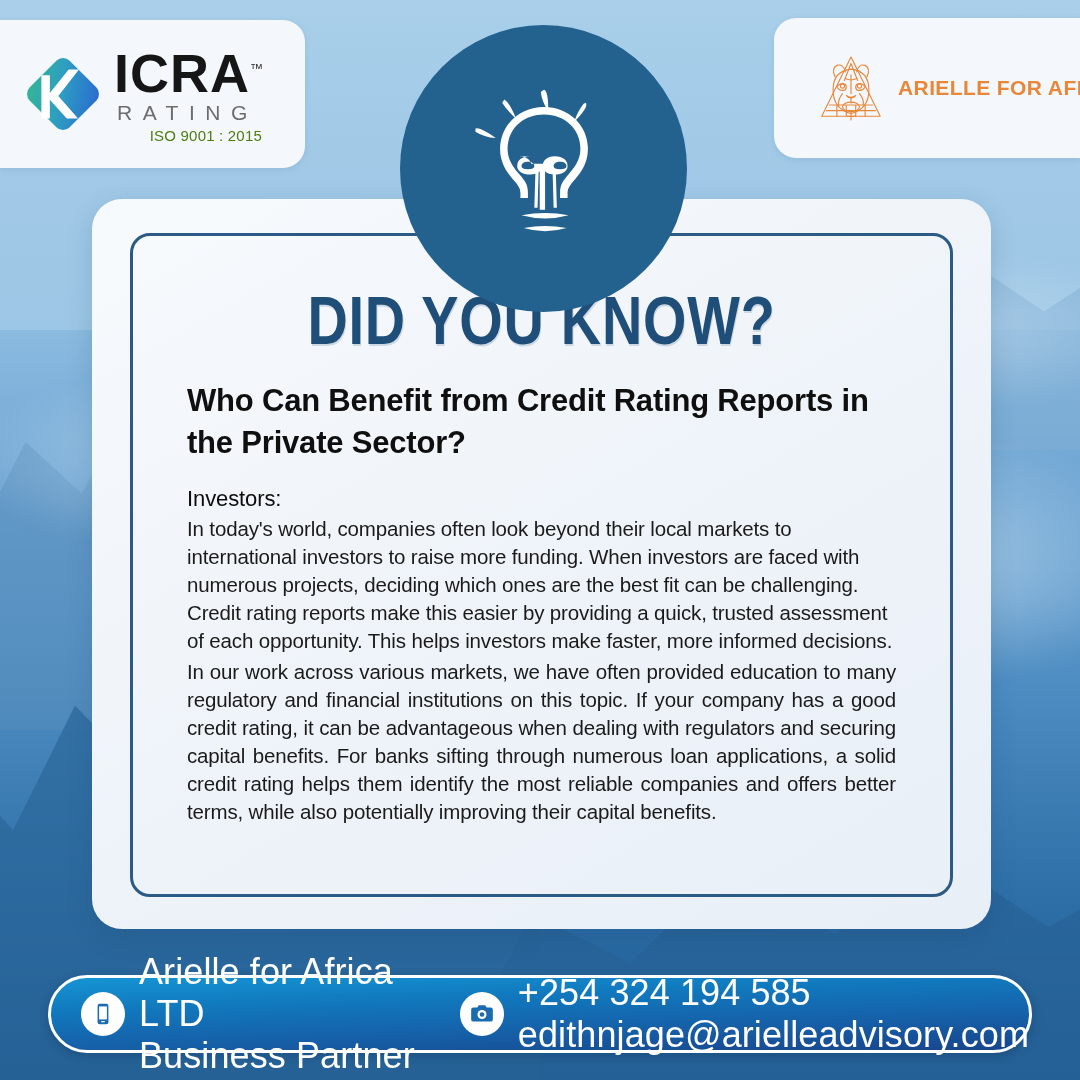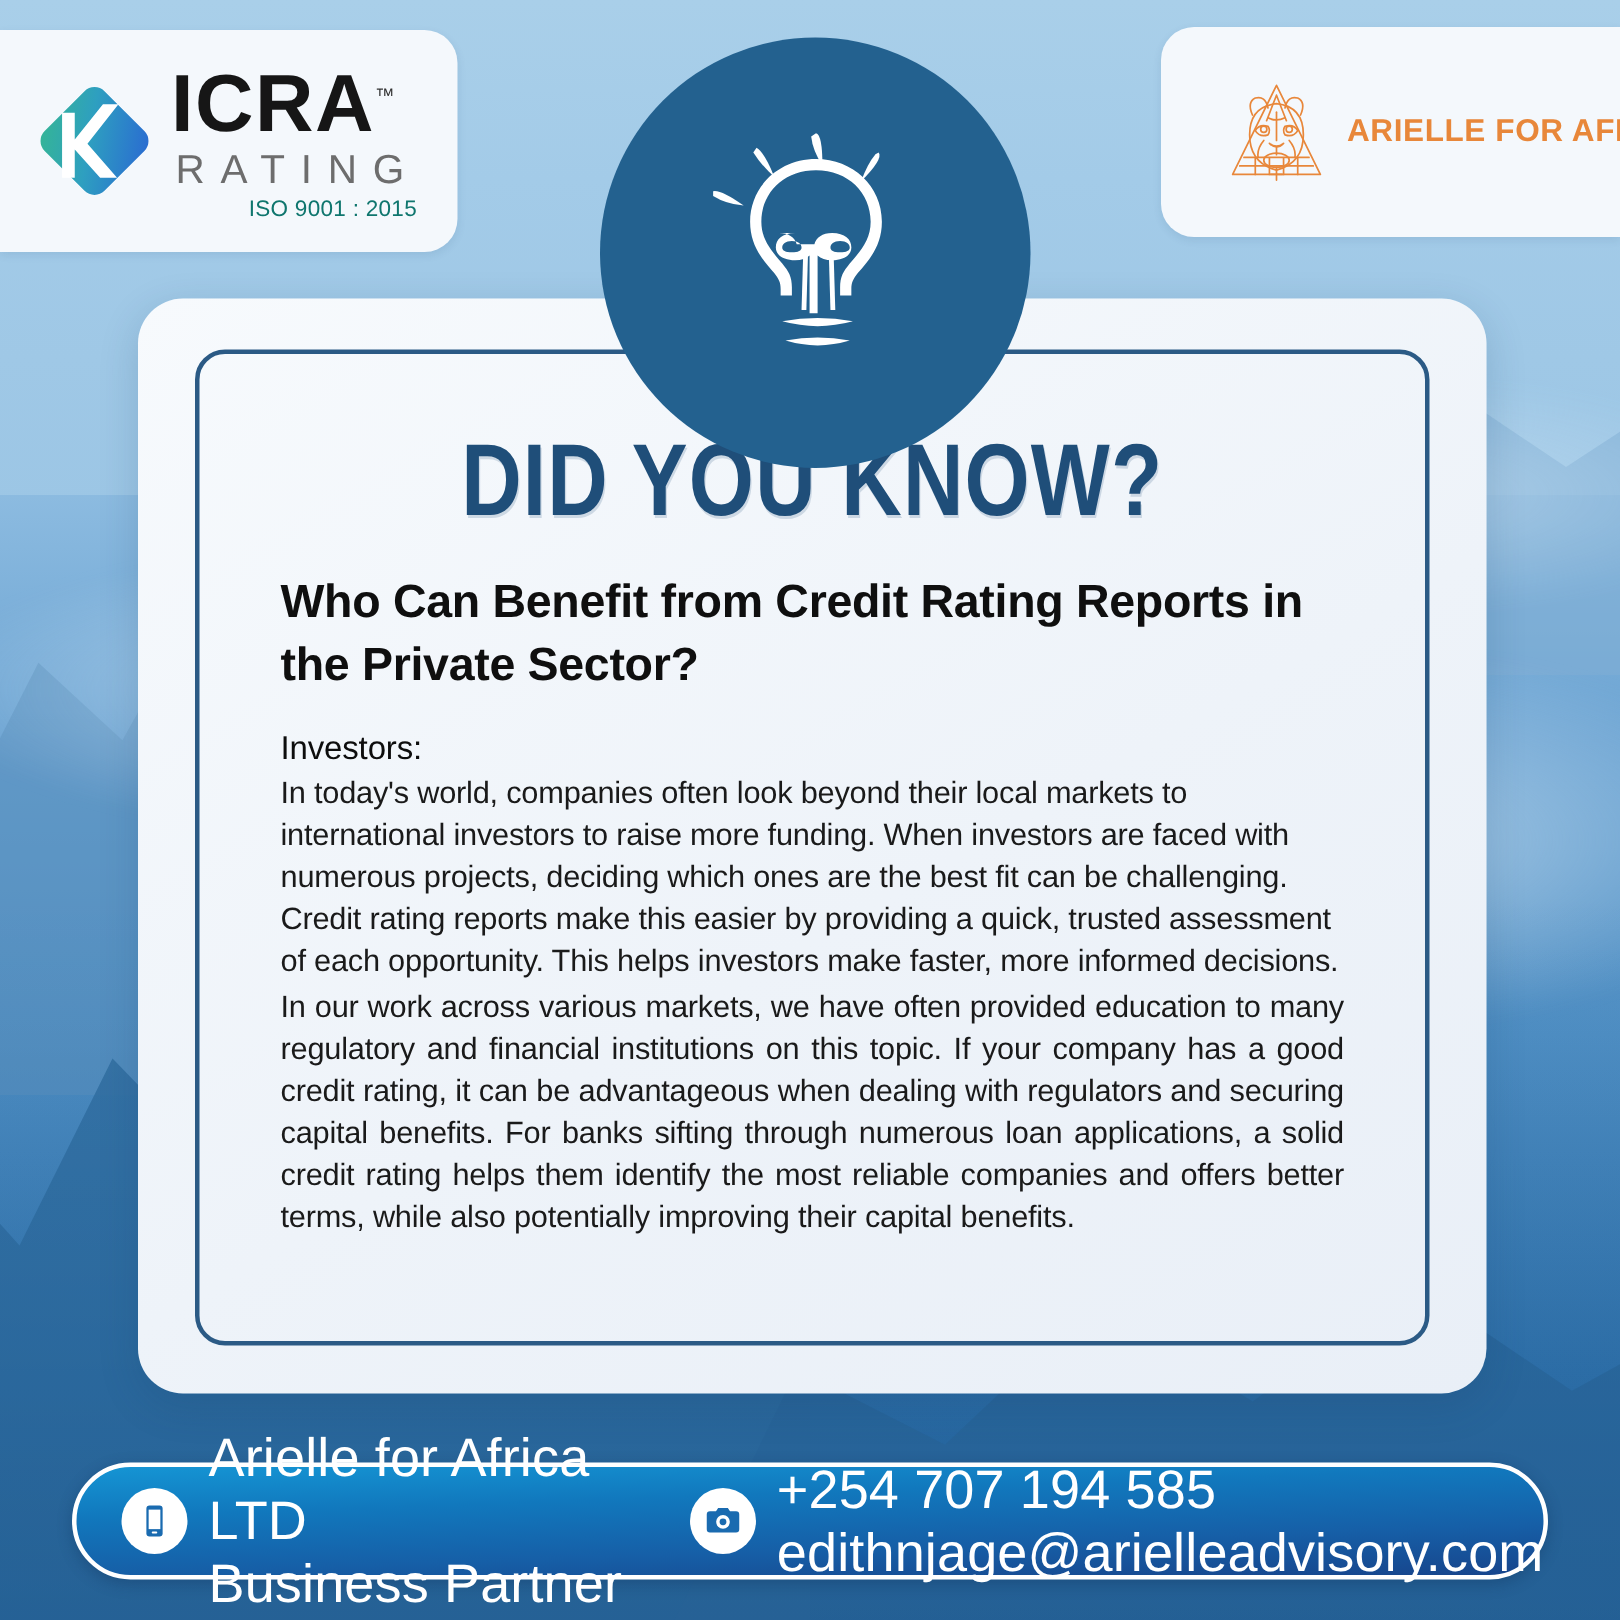--- a/index.html
+++ b/index.html
@@ -77,25 +77,25 @@
   
   .icra-mark { width:94px; height:94px; flex:0 0 94px; position:relative; }
   .icra-text { position:relative; padding-top:4px; }
   .icra-word {
     font-family:"Liberation Sans", sans-serif;
     font-size:54px; font-weight:bold; letter-spacing:1px;
     color:#161616; line-height:.95;
   }
   .icra-tm { font-size:13px; vertical-align:super; color:#333; font-weight:normal; }
   .icra-sub {
-    font-size:27px; letter-spacing:10.5px; color:#6d6d6d;
+    font-size:21px; letter-spacing:10.5px; color:#6d6d6d;
     font-weight:normal; margin-top:2px; padding-left:3px;
   }
   .icra-iso {
-    font-size:15px; color:#0f766e; text-align:right;
+    font-size:15px; color:#4d7c0f; text-align:right;
     margin-top:2px; letter-spacing:.2px; padding-right:2px;
   }
 
   
   .arielle-mark { width:66px; height:72px; flex:0 0 66px; }
   .arielle-word {
     color:#e8873a; font-size:21px; font-weight:bold; letter-spacing:.4px;
     white-space:nowrap;
   }
 
@@ -292,18 +292,18 @@
 
   <div class="contact-item second">
     <span class="cbadge">
       <svg viewBox="0 0 24 24" width="26" height="26" fill="#1a6bb0">
         <path d="M9 4 l6 0 l1.3 2 L20 6 a2 2 0 0 1 2 2 l0 9 a2 2 0 0 1 -2 2 L4 19 a2 2 0 0 1 -2 -2 L2 8 a2 2 0 0 1 2 -2 l3.7 0 Z"></path>
         <circle cx="12" cy="12.5" r="4.2" fill="#ffffff"></circle>
         <circle cx="12" cy="12.5" r="2.1" fill="#1a6bb0"></circle>
       </svg>
     </span>
     <span class="ctext">
-      <span>+254 707 194 585</span>
+      <span>+254 324 194 585</span>
       <span class="l2">edithnjage@arielleadvisory.com</span>
     </span>
   </div>
 
 </div>
 
 </body></html>

